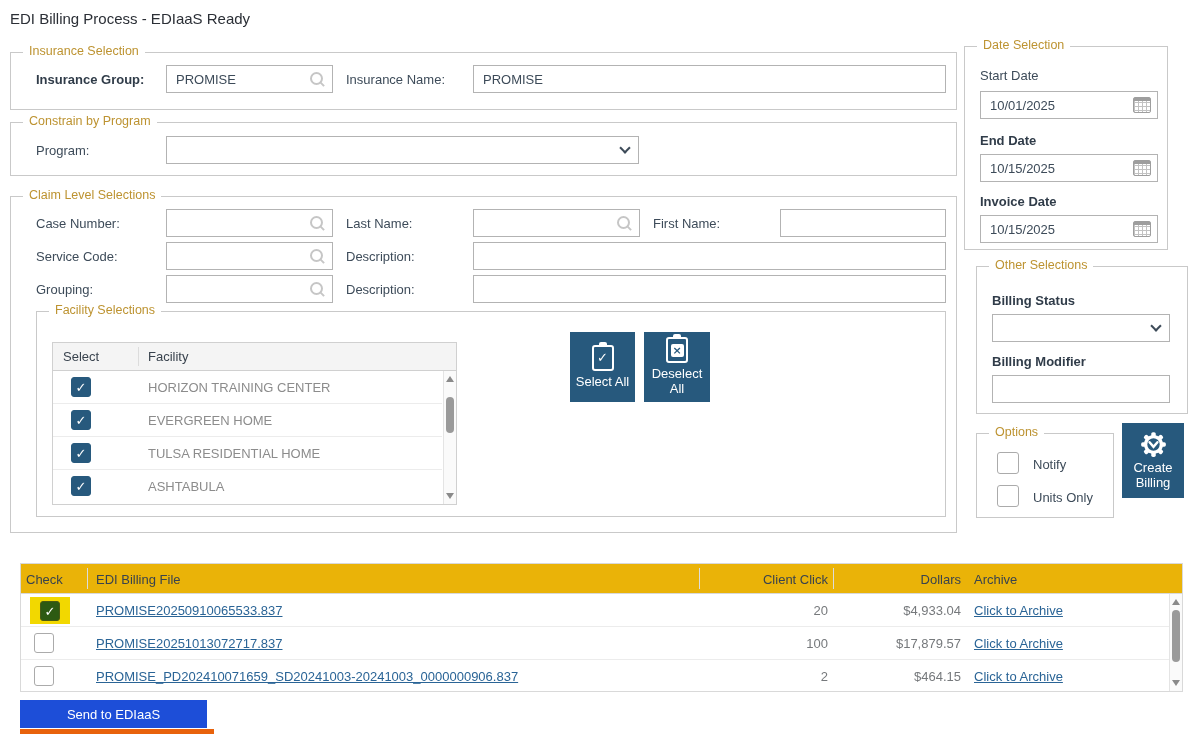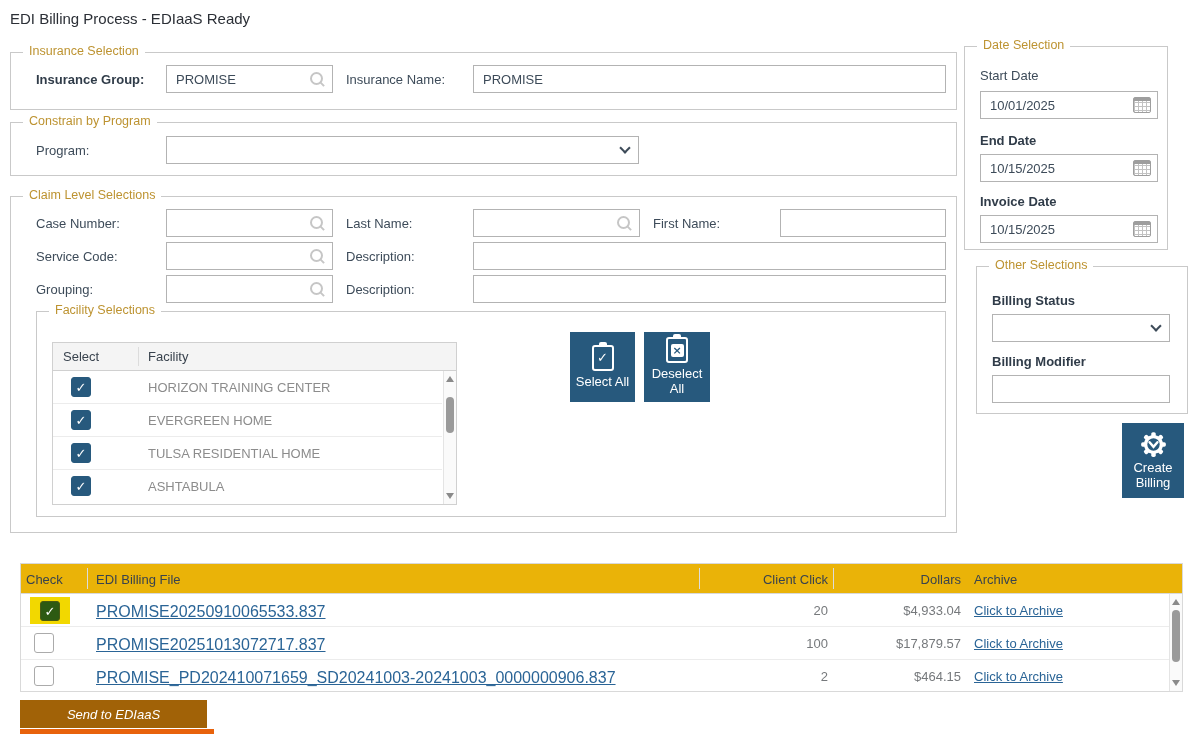--- a/index.html
+++ b/index.html
@@ -89,26 +89,26 @@
   .btable { position:absolute; border:1px solid #d9d9d9; background:#fff; }
   .bhead { position:absolute; left:0; top:0; right:0; height:30px; background:#eab308;
            border-bottom:1px solid #d9d9d9; font-size:13px; color:#39434e; }
   .bhead span { position:absolute; top:8px; }
   .brow { position:absolute; left:0; right:0; height:33px; border-bottom:1px solid #ececec;
           font-size:13px; }
   .brow .cbx { position:absolute; left:13px; top:6px; }
   .brow .hl { position:absolute; left:9px; top:3px; width:40px; height:27px; background:#f2d800; }
   .brow .hl .cbx { position:absolute; left:10px; top:4px; }
   a.flink { position:absolute; left:75px; top:9px; color:#2a6496; text-decoration:underline;
-            font-size:16px; white-space:nowrap; }
+            font-size:13px; white-space:nowrap; }
   .num { position:absolute; top:9px; text-align:right; color:#76797c; }
   a.alink { position:absolute; left:953px; top:9px; color:#2a6496; text-decoration:underline; }
 
-  .send-btn { position:absolute; background:#a16207; color:#fff; font-size:13px;
-              display:flex; align-items:center; justify-content:center; cursor:pointer;font-style:italic; }
+  .send-btn { position:absolute; background:#1d4ed8; color:#fff; font-size:13px;
+              display:flex; align-items:center; justify-content:center; cursor:pointer; }
   .orange-bar { position:absolute; background:#e8620c; }
 
   .opt-cbx { position:absolute; width:22px; height:22px; border:1px solid #ababab;
              border-radius:3px; background:#fff; }
 </style>
 </head>
 <body>
 
 <div id="screen">
 
@@ -248,20 +248,27 @@
     <div class="selbox" style="left:15px; top:47px; width:178px;">
       <span></span>
       <span class="chev"></span>
     </div>
     <span class="lbl b" style="left:15px; top:87px;">Billing Modifier</span>
     <div class="tb" style="left:15px; top:108px; width:178px;">
       <input value="" style="">
     </div>
   </div>
 
+  <div class="panel" style="left:976px; top:433px; width:138px; height:85px;">
+    <span class="legend">Options</span>
+    <span class="opt-cbx" style="left:20px; top:18px;"></span>
+    <span class="lbl" style="left:56px; top:23px;">Notify</span>
+    <span class="opt-cbx" style="left:20px; top:51px;"></span>
+    <span class="lbl" style="left:56px; top:56px;">Units Only</span>
+  </div>
 
   <div class="btn-blue" style="left:1122px; top:423px; width:62px; height:75px;">
     <svg width="27" height="27" viewBox="0 0 24 24" style="margin-bottom:3px;">
       <g fill="#ffffff">
         <rect x="10" y="1" width="4" height="22" rx="1.5"></rect>
         <rect x="10" y="1" width="4" height="22" rx="1.5" transform="rotate(45 12 12)"></rect>
         <rect x="10" y="1" width="4" height="22" rx="1.5" transform="rotate(90 12 12)"></rect>
         <rect x="10" y="1" width="4" height="22" rx="1.5" transform="rotate(135 12 12)"></rect>
         <circle cx="12" cy="12" r="8.5"></circle>
       </g>

